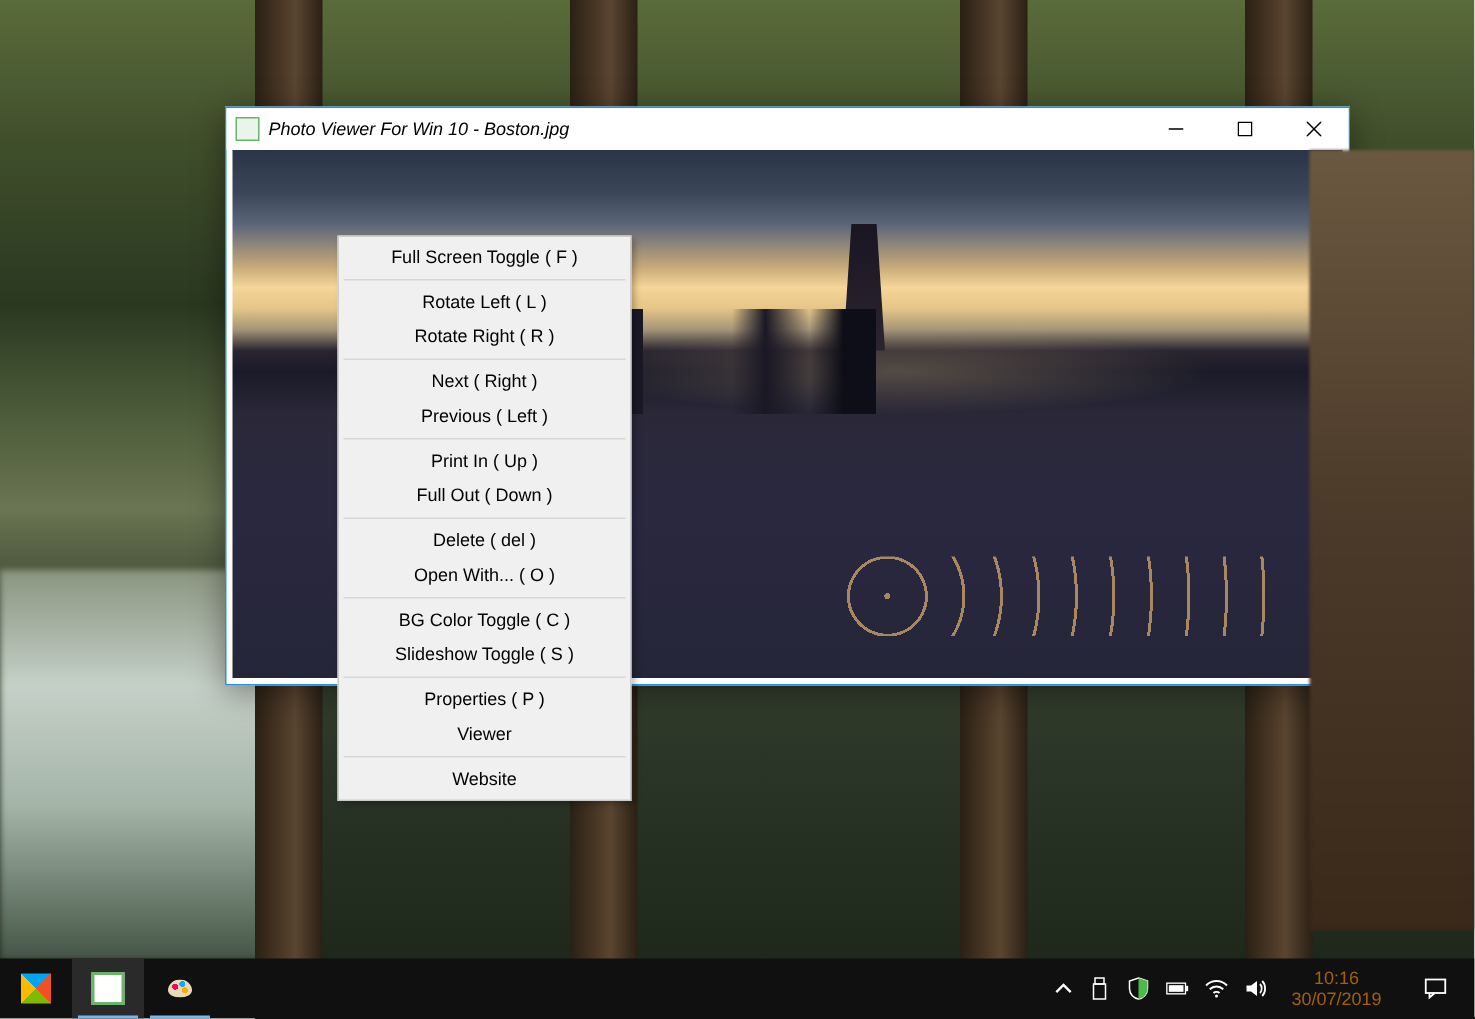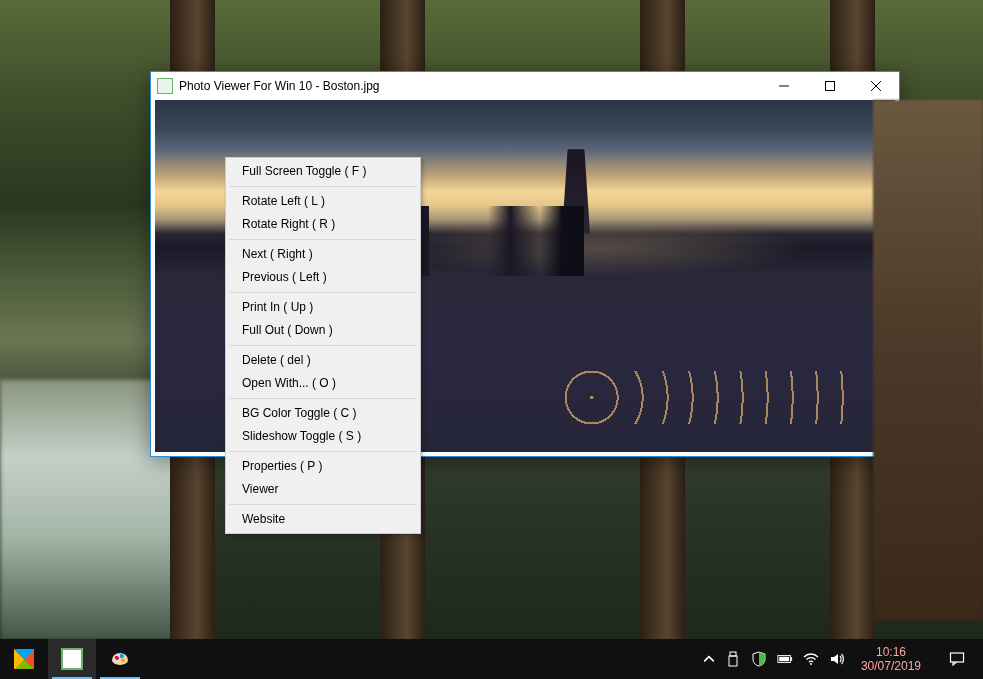--- a/index.html
+++ b/index.html
@@ -34,20 +34,21 @@
   }
   
   
   .window {
     position: absolute;
     left: 150px; top: 71px;
     width: 750px; height: 386px;
     background: #ffffff;
     border: 1px solid #2a8fd8;
     box-shadow: 0 4px 20px rgba(0,0,0,0.4);
+    font-style: italic;
   }
   .titlebar {
     display: flex; align-items: center;
     height: 28px;
     background: #ffffff;
     padding-left: 6px;
     font-size: 12px;
     color: #000;
   }
   .app-icon {
@@ -120,33 +121,34 @@
     box-shadow: 2px 2px 4px rgba(0,0,0,0.25);
     padding: 2px;
     font-size: 12px;
     color: #000;
   }
   .menu-item {
     padding: 4px 14px;
     line-height: 15px;
     cursor: default;
     white-space: nowrap;
+    text-align: center;
   }
   .menu-sep {
     height: 1px;
     background: #d7d7d7;
     margin: 3px 1px;
   }
   
   
   .taskbar {
     position: absolute; left: 0; bottom: 0; width: 100%; height: 40px;
     background: #101010;
     display: flex; align-items: center;
-    color: #fca5a5;
+    color: #a16207;
     font-size: 12px;
   }
   .task-icon {
     width: 48px; height: 40px;
     display: flex; align-items: center; justify-content: center;
     position: relative;
   }
   .task-icon.running::after {
     content: ""; position: absolute; bottom: 0; left: 4px; right: 4px; height: 2px;
     background: #76b9ed;

